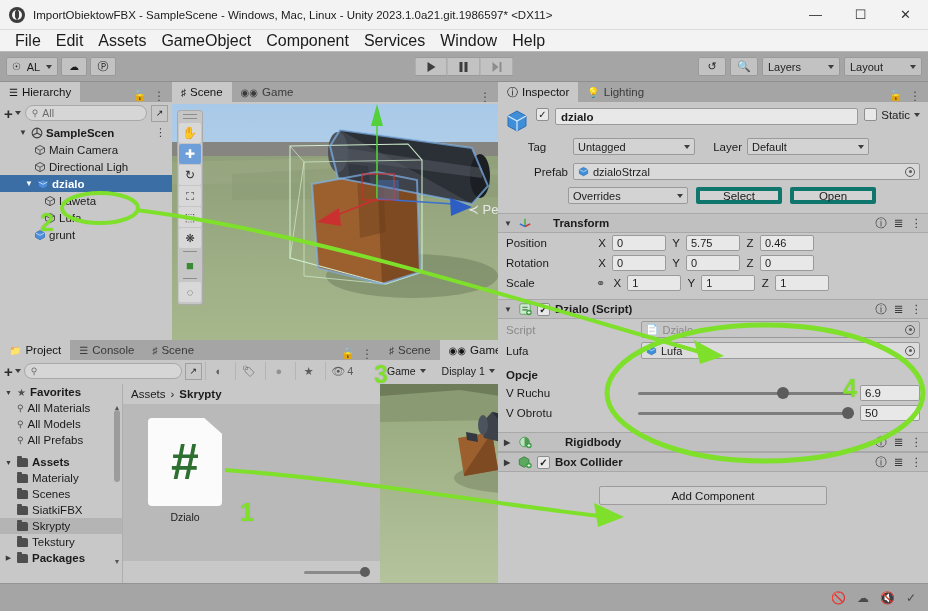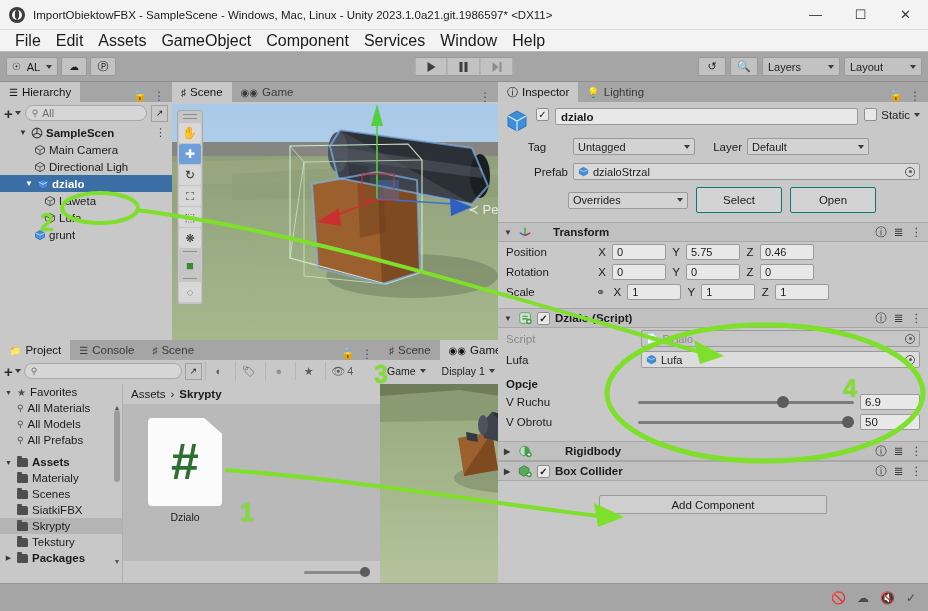--- a/index.html
+++ b/index.html
@@ -195,22 +195,22 @@
     height: 17px; background: #d3d3d3; border: 1px solid #9a9a9a; border-radius: 2px;
     display: flex; align-items: center; justify-content: space-between; padding: 0 4px; font-size: 11px;
   }
   .obj-field {
     height: 17px; background: #d9d9d9; border: 1px solid #9a9a9a; border-radius: 2px;
     display: flex; align-items: center; gap: 4px; padding: 0 4px; font-size: 11px;
   }
   .obj-field .dot { margin-left: auto; width: 10px; height: 10px; border: 1px solid #5a5a5a; border-radius: 50%; display: flex; align-items: center; justify-content: center; }
   .obj-field .dot::after { content: ""; width: 3px; height: 3px; background: #5a5a5a; border-radius: 50%; }
   .btn {
-    height: 17px; background: #d3d3d3; border: 1px solid #0f766e; border-radius: 2px;
-    display: flex; align-items: center; justify-content: center; font-size: 11.5px; padding: 12px 8px;
+    height: 17px; background: #d3d3d3; border: 4px solid #0f766e; border-radius: 2px;
+    display: flex; align-items: center; justify-content: center; font-size: 11.5px; padding: 3px 8px;
   }
   .comp-header {
     height: 20px; background: #c0c0c0; border-top: 1px solid #a8a8a8; border-bottom: 1px solid #a8a8a8;
     display: flex; align-items: center; gap: 5px; padding: 0 6px; font-size: 11.5px; font-weight: bold;
   }
   .comp-header .hdr-icons { margin-left: auto; display: flex; align-items: center; gap: 7px; font-weight: normal; color: #3c3c3c; }
   .tw-open, .tw-closed { width: 9px; font-size: 8px; color: #3a3a3a; }
   .num-field {
     height: 16px; background: #e8e8e8; border: 1px solid #9a9a9a; border-radius: 2px;
     display: flex; align-items: center; padding: 0 4px; font-size: 11px; width: 54px;
@@ -611,21 +611,21 @@
             <span>👁</span>
             <span>4</span>
           </div>
         </div>
 
         <div class="proj-body">
           <div class="proj-tree">
             <div class="trow">
               <span class="tw">▼</span>
               <span class="star-ic">★</span>
-              <span style="font-weight:normal">Favorites</span>
+              <span style="font-weight:bold">Favorites</span>
             </div>
             <div class="trow" style="padding-left:17px">
               <span class="mag-ic">⚲</span>
               <span>All Materials</span>
             </div>
             <div class="trow" style="padding-left:17px">
               <span class="mag-ic">⚲</span>
               <span>All Models</span>
             </div>
             <div class="trow" style="padding-left:17px">

